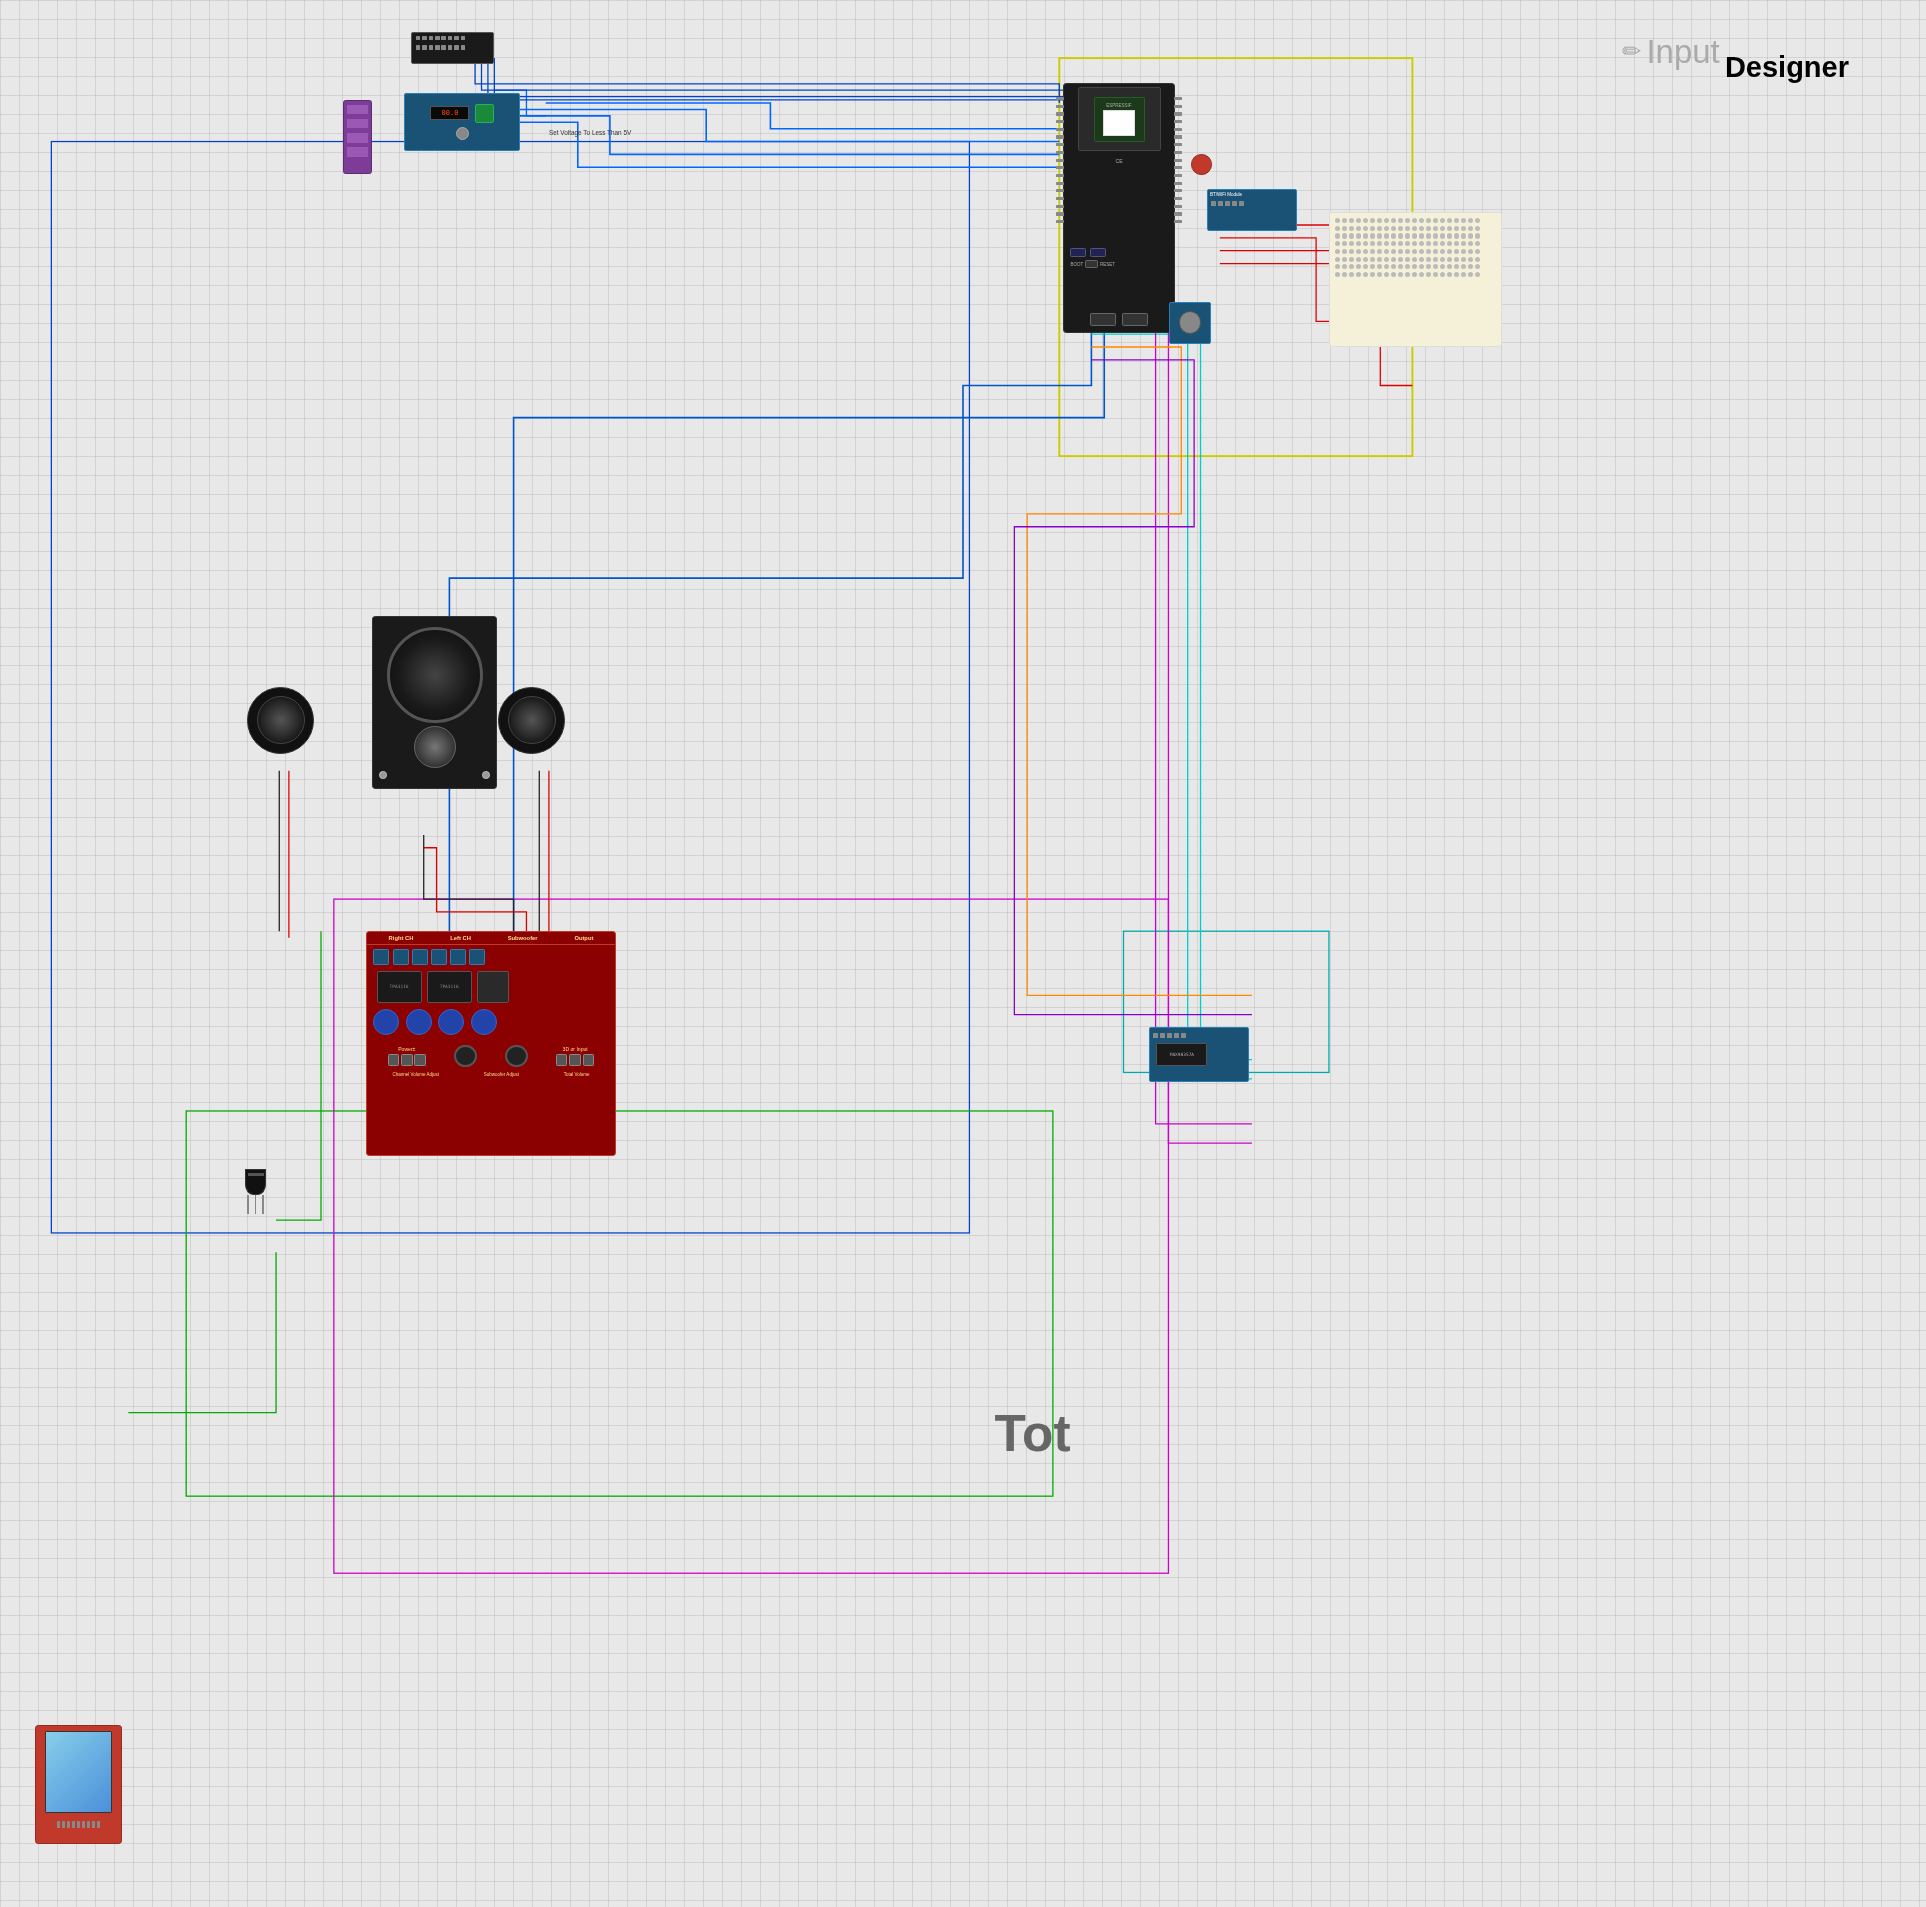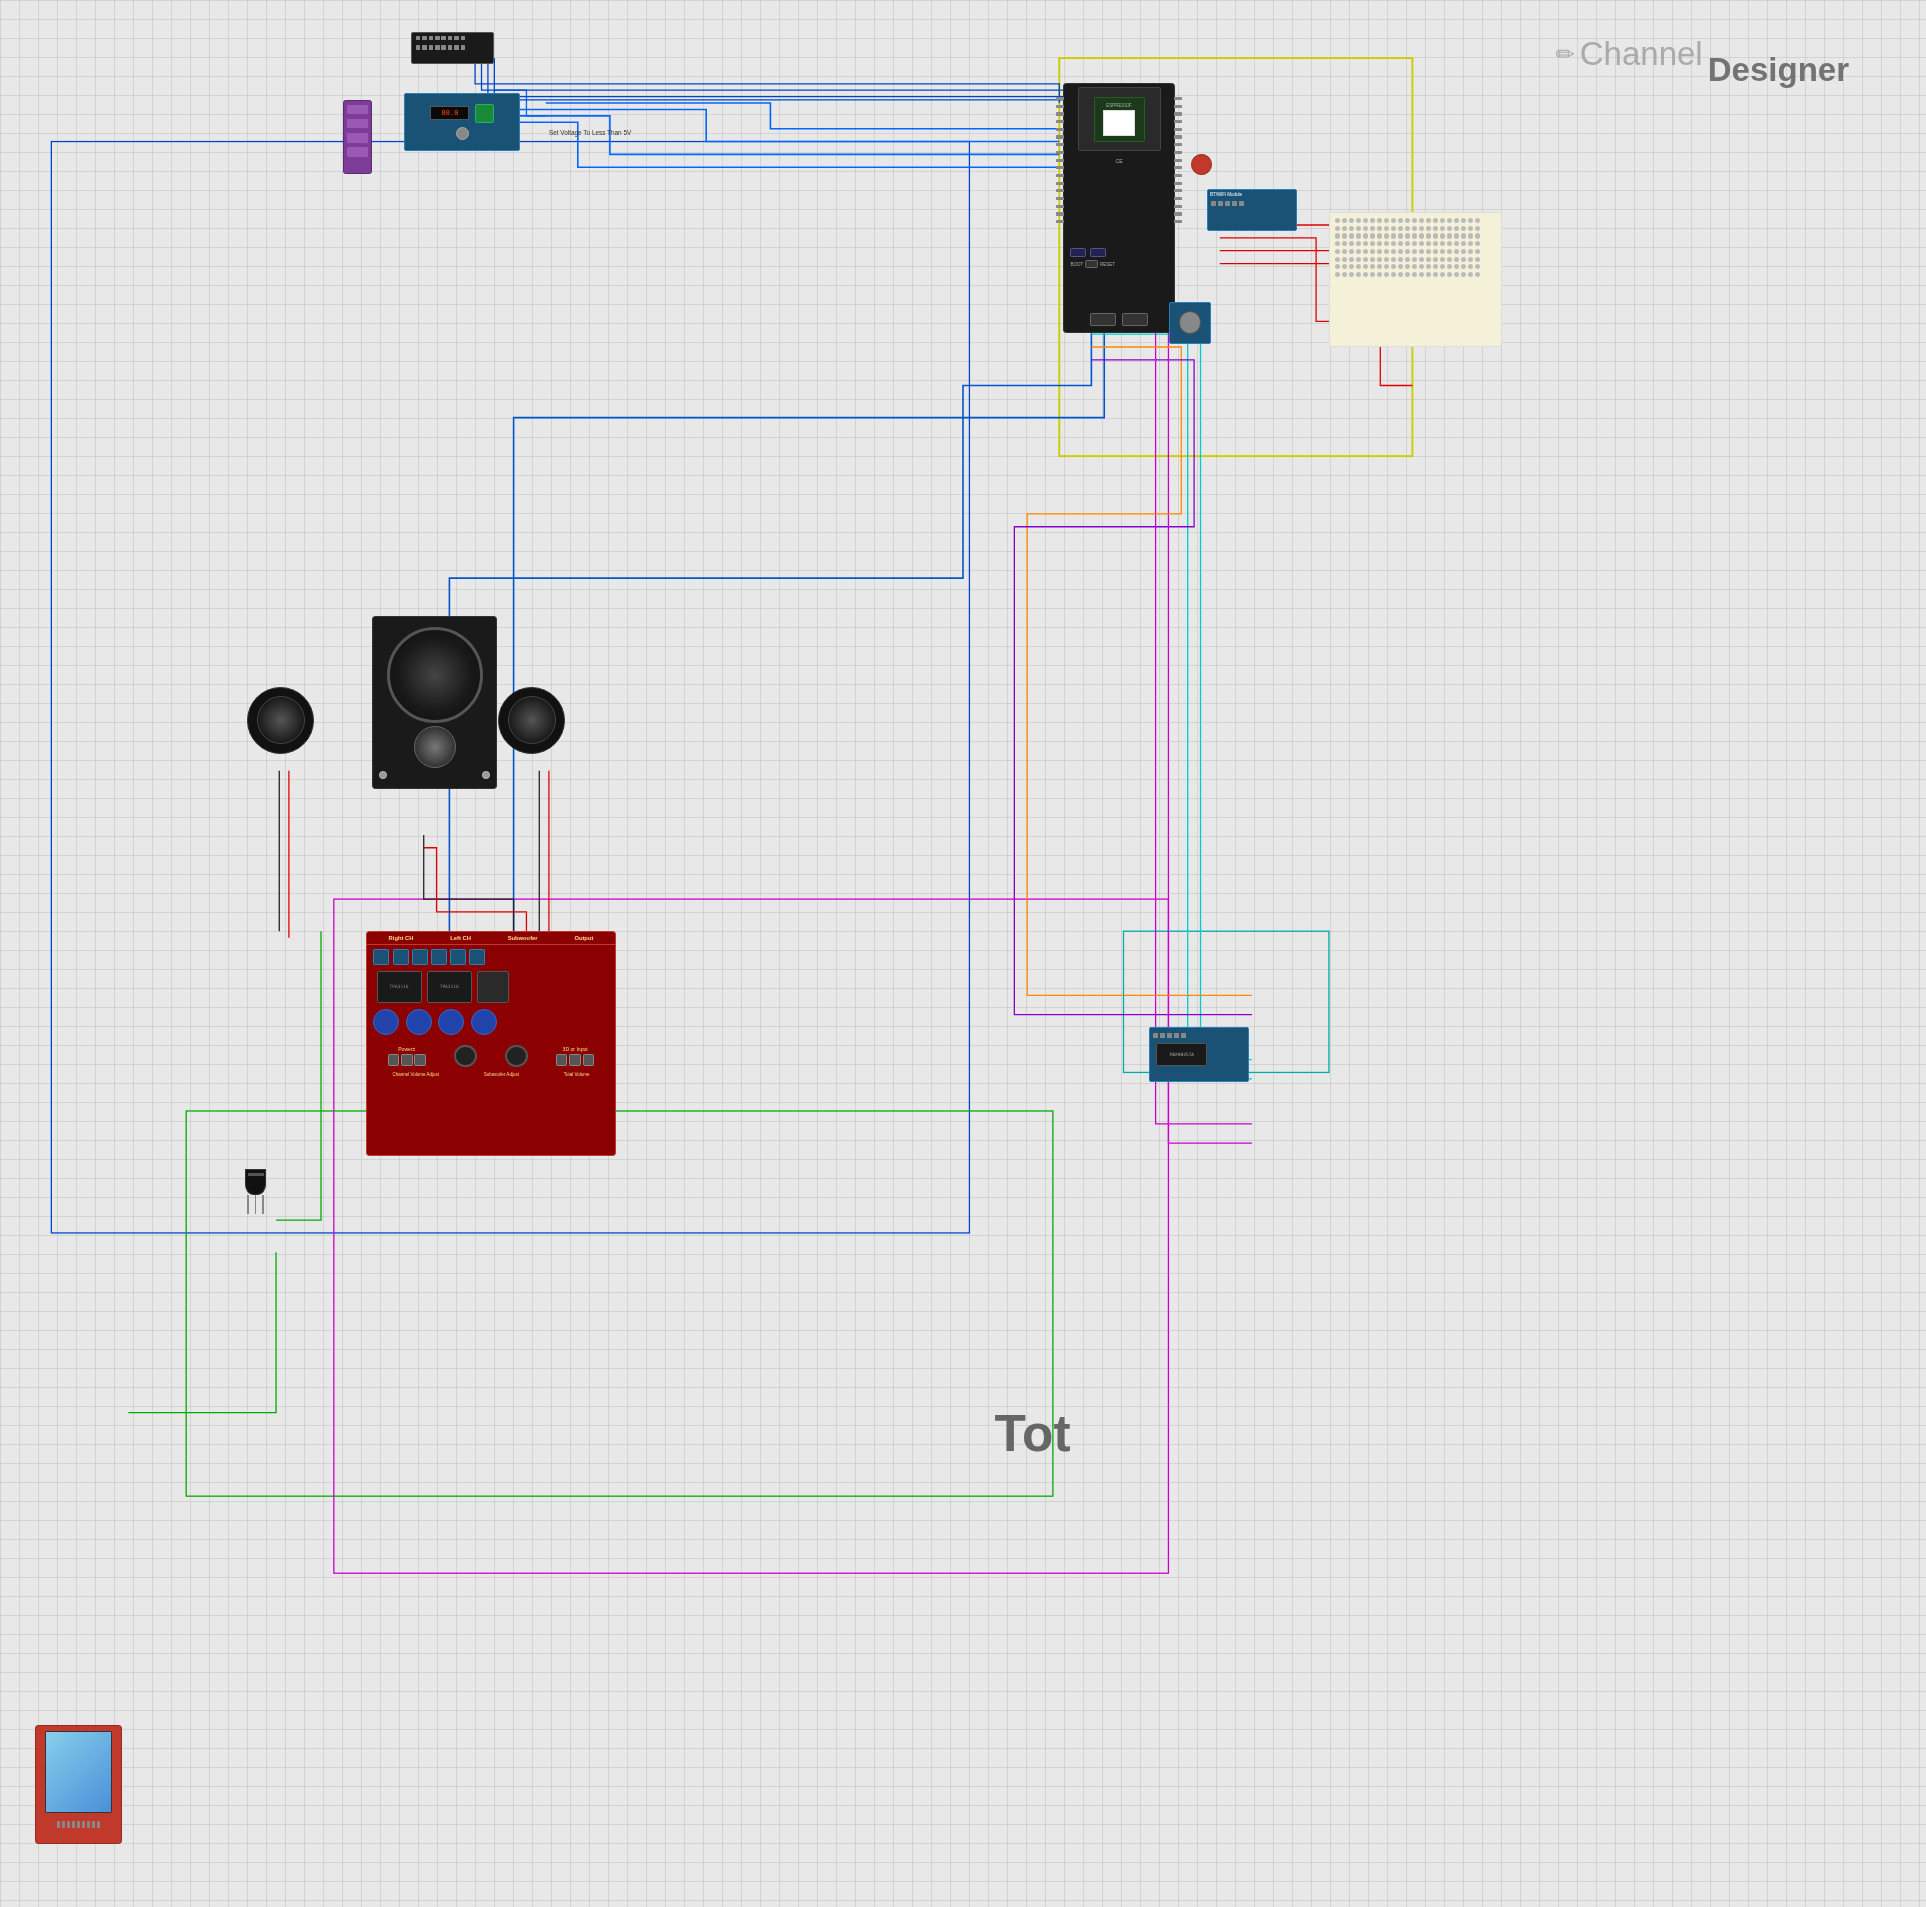--- a/index.html
+++ b/index.html
@@ -35,23 +35,23 @@
     .brand-icon {
       color: #aaa;
       font-size: 23px;
     }
     .brand-text-cirkit {
       font-size: 33px;
       font-weight: 300;
       color: #aaa;
     }
     .brand-text-designer {
-      font-size: 33px;
+      font-size: 29px;
       font-weight: 700;
-      color: #737373;
+      color: #000000;
       margin-top: 32px;
     }
 
     
     .wires-svg {
       position: absolute;
       top: 0;
       left: 0;
       width: 1926px;
       height: 1908px;
@@ -82,21 +82,21 @@
     }
 
   </style>
 </head>
 <body>
 
 <div class="canvas-area">
 
   <div class="brand-logo">
     <span class="brand-icon">✏</span>
-    <span class="brand-text-cirkit">Channel</span>
+    <span class="brand-text-cirkit">Input</span>
     <span class="brand-text-designer">Designer</span>
   </div>
 
   <svg class="wires-svg" viewBox="0 0 3000 2971" width="1926" height="1908">
 
     <rect x="1650" y="90" width="550" height="620" fill="none" stroke="#cccc00" stroke-width="3" stroke-dasharray="0"></rect>
 
     <rect x="80" y="220" width="1430" height="1700" fill="none" stroke="#0044cc" stroke-width="2"></rect>
 
     <rect x="290" y="1730" width="1350" height="600" fill="none" stroke="#00aa00" stroke-width="2"></rect>

